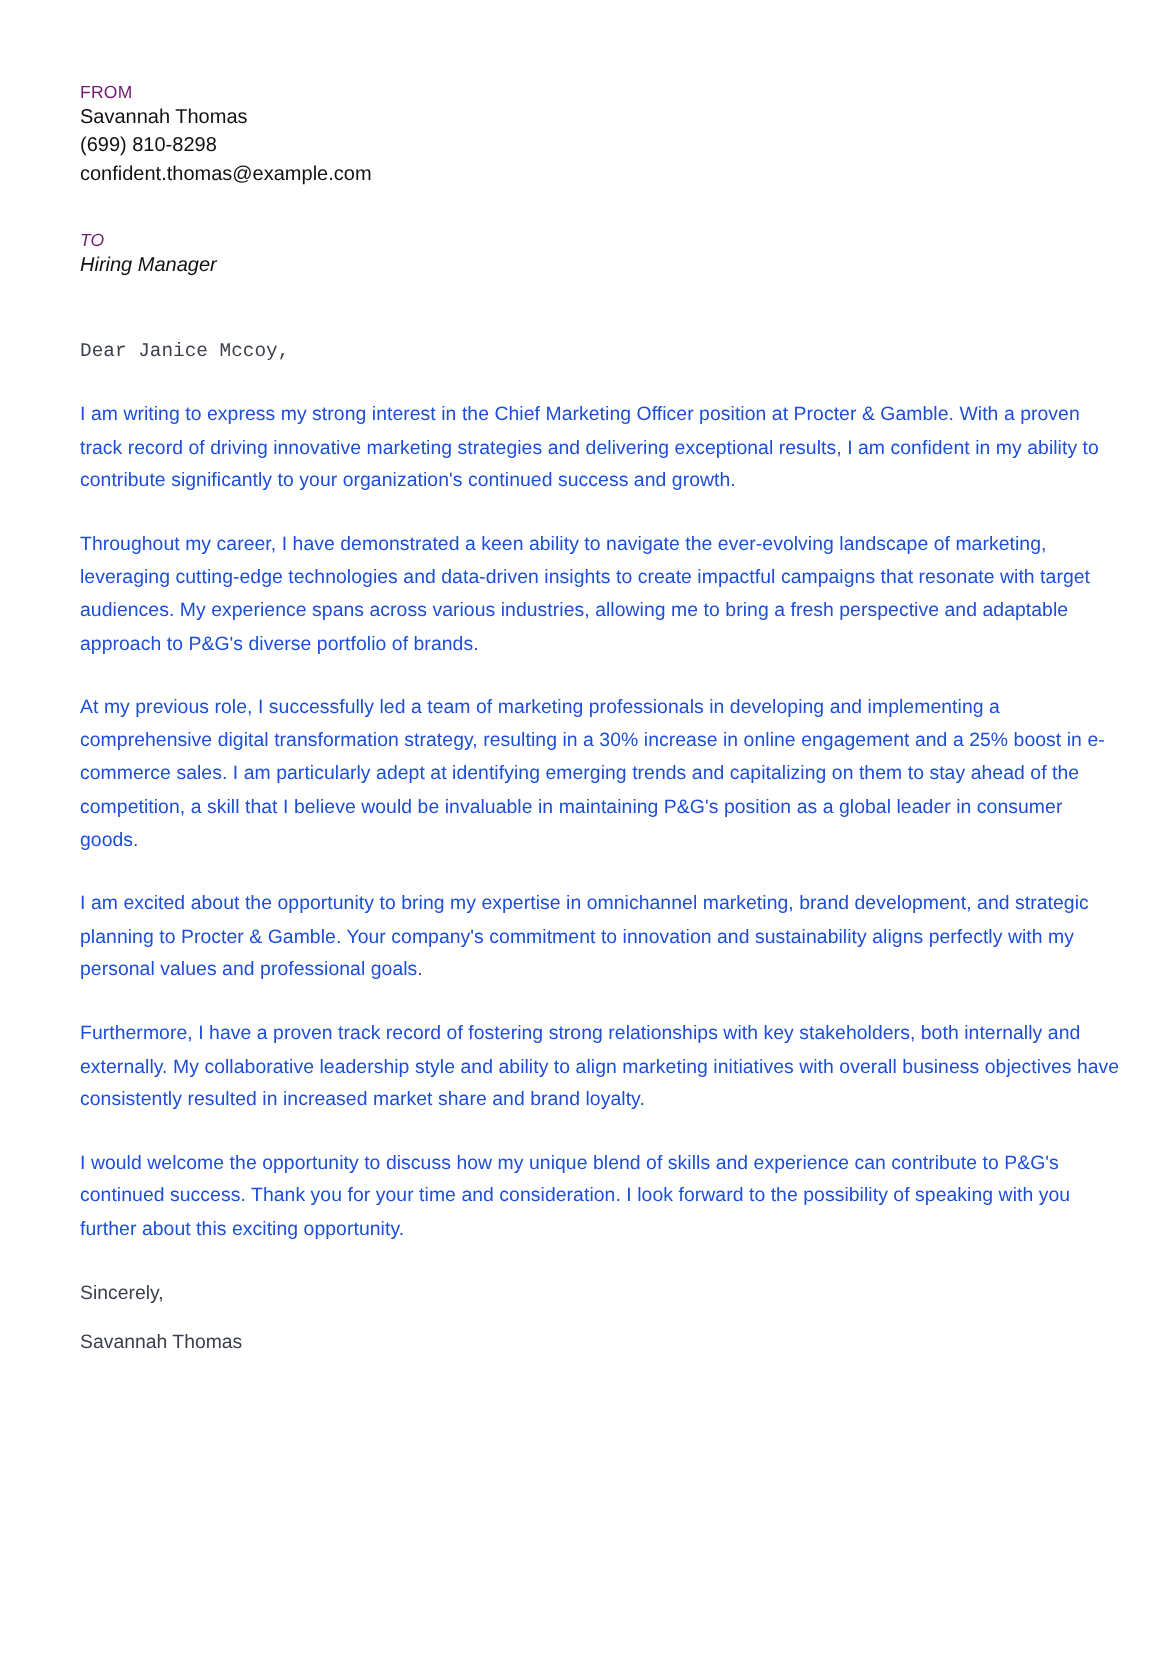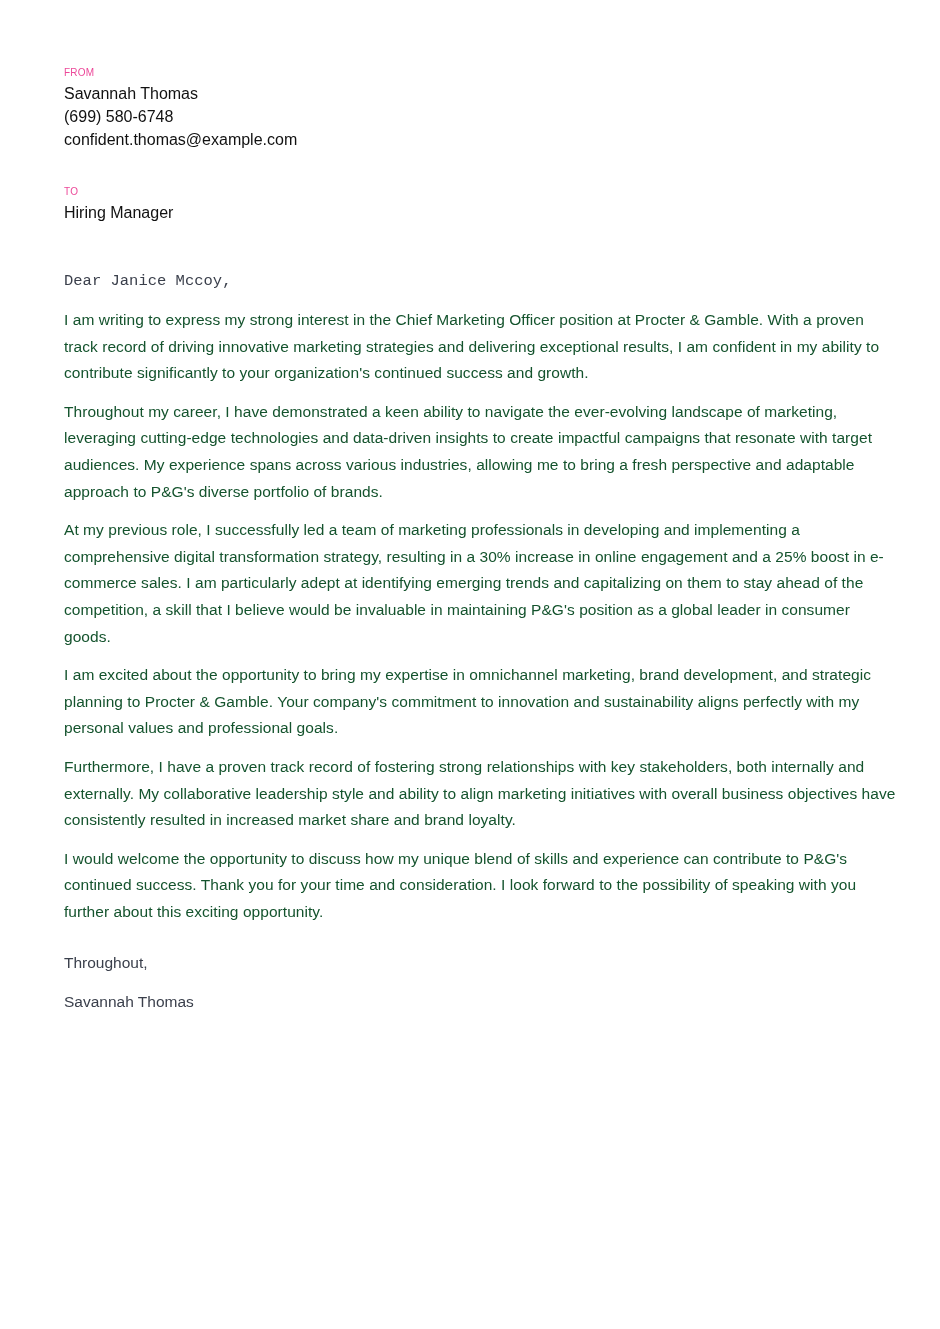--- a/index.html
+++ b/index.html
@@ -1,46 +1,46 @@
 <!DOCTYPE html>
 <html><head>
   <meta charset="utf-8">
   <style>
     html, body { margin: 0; padding: 0; background: #ffffff; }
     body { width: 940px; height: 1329px; position: relative; overflow: hidden; }
     .page { position: absolute; left: 64px; top: 64px; width: 832px; font-family: "Liberation Sans", sans-serif; }
-    .label { font-size: 10px; color: #ec4899; letter-spacing: 0.2px; line-height: 18px; }
+    .label { font-size: 14px; color: #701a75; letter-spacing: 0.2px; line-height: 18px; }
     .contact { font-size: 16px; color: #111111; line-height: 23px; }
     .from-block { }
-    .to-block { margin-top: 32px; }
+    .to-block { margin-top: 32px; font-style: italic; }
     .salutation { margin-top: 44px; font-size: 15.5px; color: #3a3f4b; line-height: 27px; font-family: Liberation Mono, monospace; }
-    .para { margin-top: 12px; font-size: 15.5px; color: #14532d; line-height: 26.6px; letter-spacing: 0.05px; }
+    .para { margin-top: 24px; font-size: 15.5px; color: #1d4ed8; line-height: 26.6px; letter-spacing: 0.05px; }
     .closing { margin-top: 24px; font-size: 15.5px; color: #3a3f4b; line-height: 27px; }
     .signature { margin-top: 12px; font-size: 15.5px; color: #3a3f4b; line-height: 27px; }
   </style>
 </head>
 <body>
 
 <div class="page">
   <div class="from-block">
     <div class="label">FROM</div>
     <div class="contact">Savannah Thomas</div>
-    <div class="contact">(699) 580-6748</div>
+    <div class="contact">(699) 810-8298</div>
     <div class="contact">confident.thomas@example.com</div>
   </div>
 
   <div class="to-block">
     <div class="label">TO</div>
     <div class="contact">Hiring Manager</div>
   </div>
 
   <div class="salutation">Dear Janice Mccoy,</div>
 
   <p class="para" style="margin-bottom:0">I am writing to express my strong interest in the Chief Marketing Officer position at Procter &amp; Gamble. With a proven track record of driving innovative marketing strategies and delivering exceptional results, I am confident in my ability to contribute significantly to your organization's continued success and growth.</p>
   <p class="para" style="margin-bottom:0">Throughout my career, I have demonstrated a keen ability to navigate the ever-evolving landscape of marketing, leveraging cutting-edge technologies and data-driven insights to create impactful campaigns that resonate with target audiences. My experience spans across various industries, allowing me to bring a fresh perspective and adaptable approach to P&amp;G's diverse portfolio of brands.</p>
   <p class="para" style="margin-bottom:0">At my previous role, I successfully led a team of marketing professionals in developing and implementing a comprehensive digital transformation strategy, resulting in a 30% increase in online engagement and a 25% boost in e-commerce sales. I am particularly adept at identifying emerging trends and capitalizing on them to stay ahead of the competition, a skill that I believe would be invaluable in maintaining P&amp;G's position as a global leader in consumer goods.</p>
   <p class="para" style="margin-bottom:0">I am excited about the opportunity to bring my expertise in omnichannel marketing, brand development, and strategic planning to Procter &amp; Gamble. Your company's commitment to innovation and sustainability aligns perfectly with my personal values and professional goals.</p>
   <p class="para" style="margin-bottom:0">Furthermore, I have a proven track record of fostering strong relationships with key stakeholders, both internally and externally. My collaborative leadership style and ability to align marketing initiatives with overall business objectives have consistently resulted in increased market share and brand loyalty.</p>
   <p class="para" style="margin-bottom:0">I would welcome the opportunity to discuss how my unique blend of skills and experience can contribute to P&amp;G's continued success. Thank you for your time and consideration. I look forward to the possibility of speaking with you further about this exciting opportunity.</p>
 
-  <div class="closing">Throughout,</div>
+  <div class="closing">Sincerely,</div>
   <div class="signature">Savannah Thomas</div>
 </div>
 
 </body></html>

